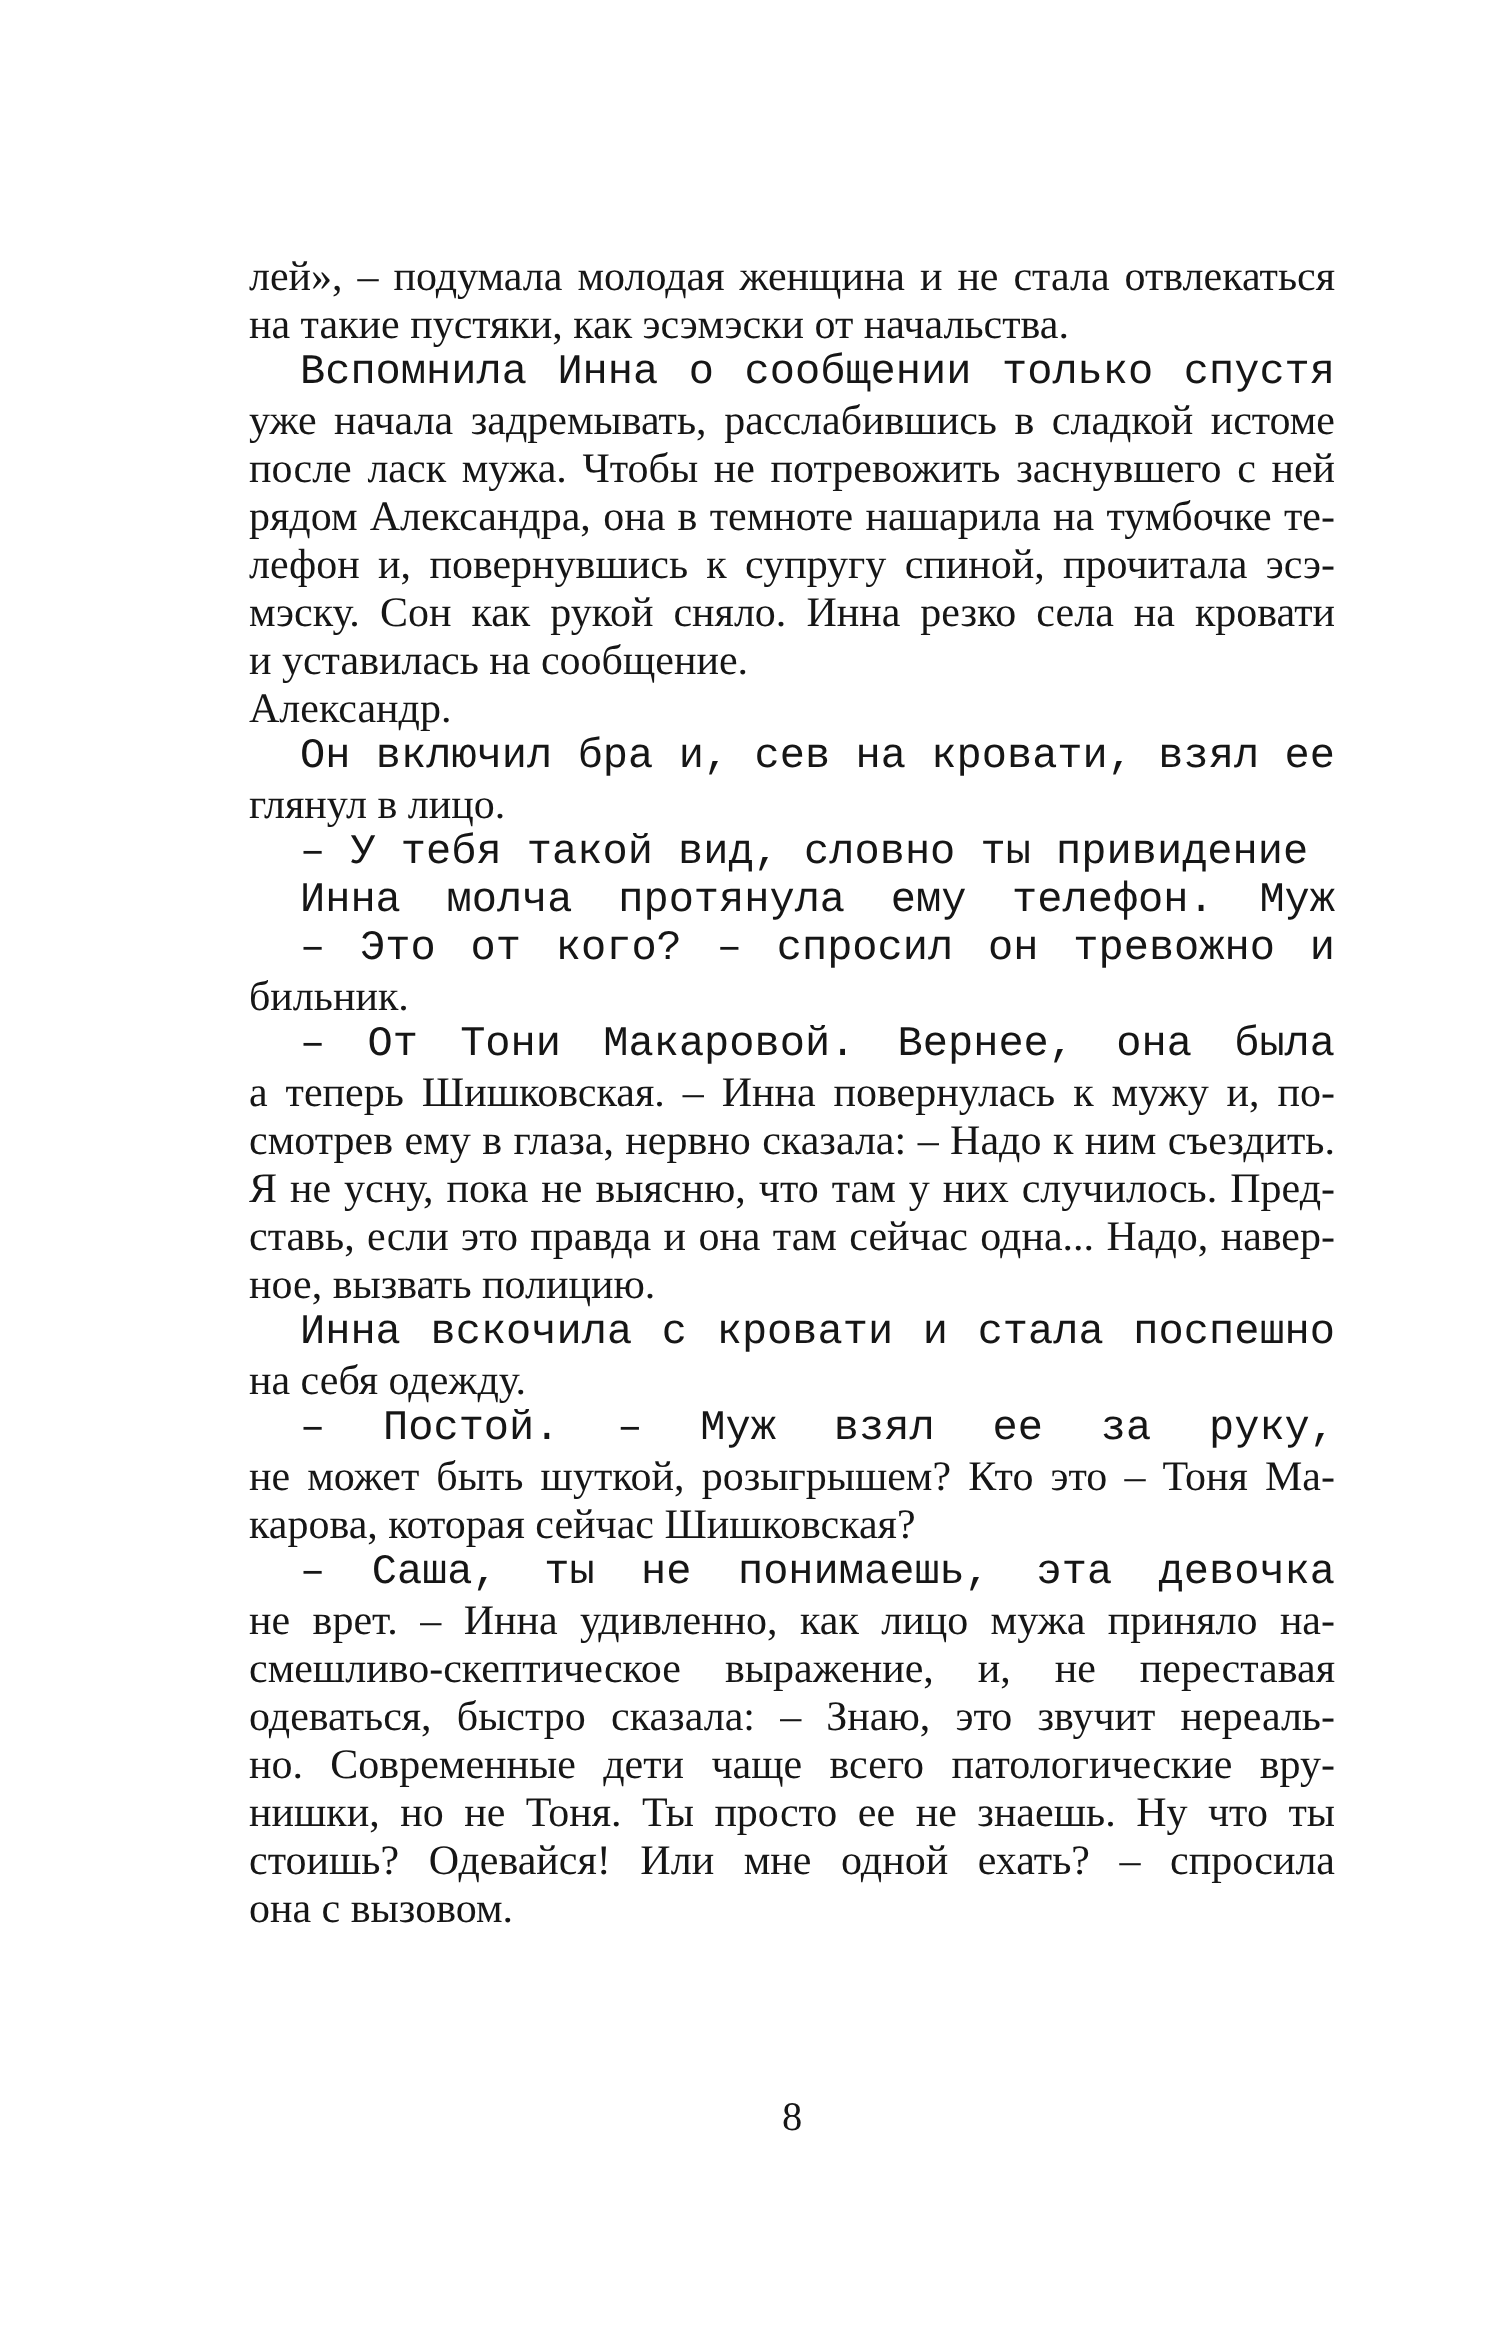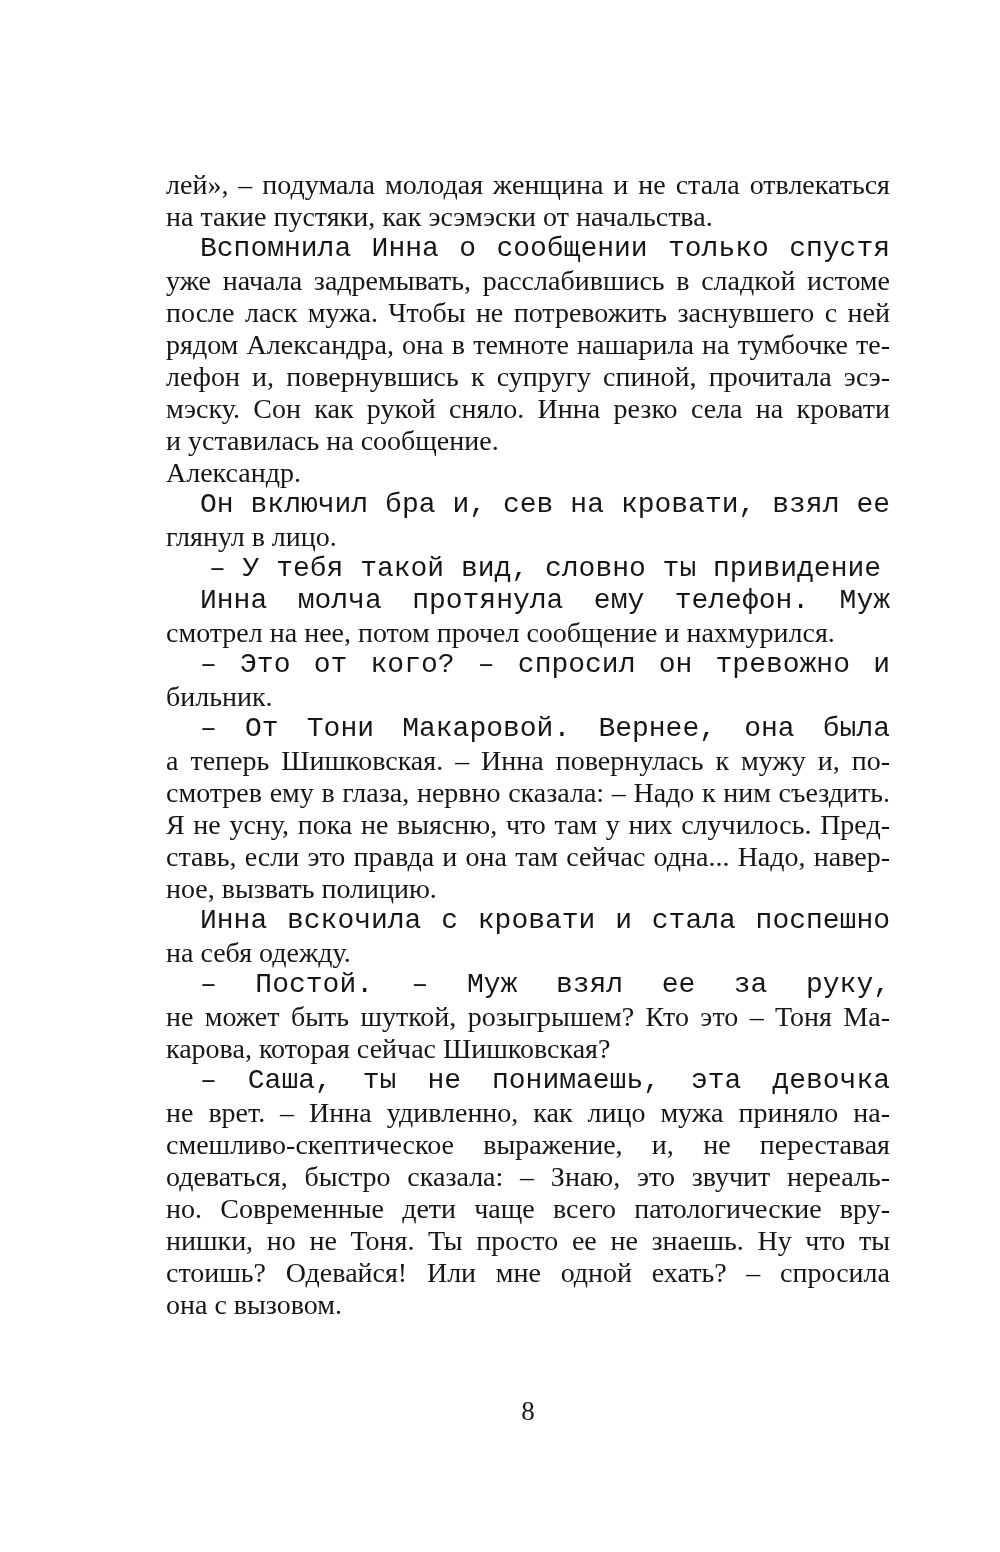--- a/index.html
+++ b/index.html
@@ -41,21 +41,21 @@
       text-align: justify;
       text-align-last: justify;
       -moz-text-align-last: justify;
       white-space: normal;
       overflow: hidden;
       height: 32px;
     }
     .line.last {
       text-align-last: left;
       -moz-text-align-last: left;
-      text-align: center;
+      text-align: left;
     }
     .line.indent {
       text-indent: 34px;
       font-family: Liberation Mono, monospace;
     }
     .page-number {
       position: absolute;
       left: 166px;
       top: 1367px;
       width: 724px;
@@ -88,21 +88,20 @@
       </div>
       <div class="paragraph">
         <div class="line indent">Он включил бра и, сев на кровати, взял ее за плечо и за-</div>
         <div class="line last">глянул в лицо.</div>
       </div>
       <div class="paragraph">
         <div class="line last indent">– У тебя такой вид, словно ты привидение увидела.</div>
       </div>
       <div class="paragraph">
         <div class="line indent">Инна молча протянула ему телефон. Муж удивленно по-</div>
-        <div class="line last">смотрел на нее, потом прочел сообщение и нахмурился.</div>
       </div>
       <div class="paragraph">
         <div class="line indent">– Это от кого? – спросил он тревожно и вернул ей мо-</div>
         <div class="line last">бильник.</div>
       </div>
       <div class="paragraph">
         <div class="line indent">– От Тони Макаровой. Вернее, она была Макаровой,</div>
         <div class="line">а теперь Шишковская. – Инна повернулась к мужу и, по-</div>
         <div class="line">смотрев ему в глаза, нервно сказала: – Надо к ним съездить.</div>
         <div class="line">Я не усну, пока не выясню, что там у них случилось. Пред-</div>

